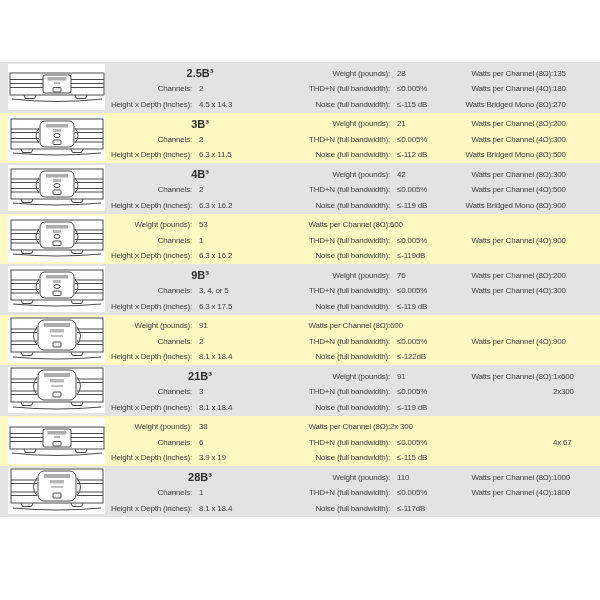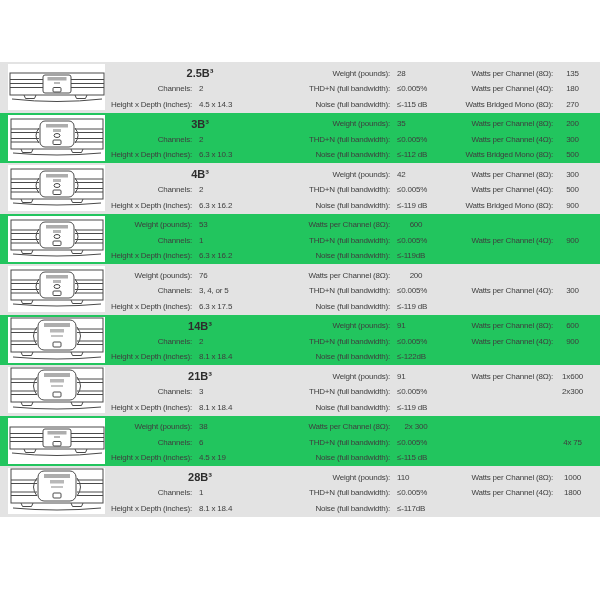--- a/index.html
+++ b/index.html
@@ -3,38 +3,38 @@
 <meta charset="utf-8">
 <style>
   * { margin:0; padding:0; box-sizing:border-box; }
   html,body { width:600px; height:600px; background:#ffffff; overflow:hidden; }
   body { font-family:"Liberation Sans", sans-serif; position:relative; }
 
   .spec-table { position:absolute; top:62px; left:0; width:600px; }
 
   .row { position:relative; height:50.5px; }
   .row.shaded { background:#e3e3e3; }
-  .row.plain  { background:#22c55e; }
+  .row.plain  { background:#fef9c3; }
 
   .amp-cell {
     position:absolute; left:8px; top:50%; transform:translateY(-50%);
     width:97px; height:46px; background:#ffffff;
     display:flex; align-items:center; justify-content:center;
   }
 
   .lines { padding:3.5px 0 0 110px; }
   .line {
     display:grid;
     grid-template-columns:82px 98px 100px 60px 103px 47px;
     height:15.5px; align-items:center;
     font-size:8px; letter-spacing:-0.2px; color:#3e3e3e;
   }
   .lbl { text-align:right; white-space:nowrap; }
   .val { text-align:left; padding-left:7px; white-space:nowrap; }
-  .c3v { text-align:center; padding-right:8px; padding-left:0; }
+  .c3v { text-align:left; padding-right:8px; padding-left:0; }
   .model {
     grid-column:1 / 3; text-align:center;
     font-weight:bold; font-size:11px; letter-spacing:0; color:#2d2d2d;
   }
 </style>
 </head>
 <body>
 
 <div class="spec-table" id="spec-table">
   <div class="row shaded">
@@ -104,35 +104,35 @@
     <rect x="44" y="23" width="8" height="4.5" rx="1" stroke="#4a4a4a" stroke-width="1" fill="none"></rect>
     <path d="M12 32 l1.5 3.5 h9 l1.5 -3.5" stroke="#4a4a4a" stroke-width="1" fill="none"></path>
     <path d="M62 32 l1.5 3.5 h9 l1.5 -3.5" stroke="#4a4a4a" stroke-width="1" fill="none"></path>
     <path d="M4 36 Q48 40 92 36" stroke="#4a4a4a" stroke-width="1" fill="none"></path>
   </svg>
       </div>
     <div class="lines">
       <div class="line">
         <span class="model">3B³</span>
         <span class="lbl">Weight (pounds):</span>
-        <span class="val">35</span>
+        <span class="val">21</span>
         <span class="lbl">Watts per Channel (8Ω):</span>
         <span class="val c3v">200</span>
       </div>
       <div class="line">
         <span class="lbl">Channels:</span>
         <span class="val">2</span>
         <span class="lbl">THD+N (full bandwidth):</span>
         <span class="val">≤0.005%</span>
         <span class="lbl">Watts per Channel (4Ω):</span>
         <span class="val c3v">300</span>
       </div>
       <div class="line">
         <span class="lbl">Height x Depth (inches):</span>
-        <span class="val">6.3 x 10.3</span>
+        <span class="val">6.3 x 11.5</span>
         <span class="lbl">Noise (full bandwidth):</span>
         <span class="val">≤-112 dB</span>
         <span class="lbl">Watts Bridged Mono (8Ω):</span>
         <span class="val c3v">500</span>
       </div>
     </div>
   </div>
 
   <div class="row shaded">
     <div class="amp-cell">
@@ -254,20 +254,21 @@
     <rect x="44" y="12" width="8" height="3" fill="#9a9a9a" opacity="0.7"></rect>
     <ellipse cx="48" cy="18.5" rx="3" ry="2" stroke="#4a4a4a" stroke-width="1" fill="none"></ellipse>
     <rect x="44" y="23" width="8" height="4.5" rx="1" stroke="#4a4a4a" stroke-width="1" fill="none"></rect>
     <path d="M12 32 l1.5 3.5 h9 l1.5 -3.5" stroke="#4a4a4a" stroke-width="1" fill="none"></path>
     <path d="M62 32 l1.5 3.5 h9 l1.5 -3.5" stroke="#4a4a4a" stroke-width="1" fill="none"></path>
     <path d="M4 36 Q48 40 92 36" stroke="#4a4a4a" stroke-width="1" fill="none"></path>
   </svg>
       </div>
     <div class="lines">
       <div class="line">
+        <span class="model">9B³</span>
         <span class="lbl">Weight (pounds):</span>
         <span class="val">76</span>
         <span class="lbl">Watts per Channel (8Ω):</span>
         <span class="val c3v">200</span>
       </div>
       <div class="line">
         <span class="lbl">Channels:</span>
         <span class="val">3, 4, or 5</span>
         <span class="lbl">THD+N (full bandwidth):</span>
         <span class="val">≤0.005%</span>
@@ -304,21 +305,20 @@
     <rect x="41" y="12" width="14" height="3.5" fill="#9a9a9a" opacity="0.7"></rect>
     <rect x="42" y="18" width="12" height="2" fill="#aaaaaa" opacity="0.7"></rect>
     <rect x="44" y="25" width="8" height="5" rx="1" stroke="#4a4a4a" stroke-width="1" fill="none"></rect>
     <path d="M12 35 l1.5 3.5 h9 l1.5 -3.5" stroke="#4a4a4a" stroke-width="1" fill="none"></path>
     <path d="M62 35 l1.5 3.5 h9 l1.5 -3.5" stroke="#4a4a4a" stroke-width="1" fill="none"></path>
     <path d="M4 40 Q48 44 92 40" stroke="#4a4a4a" stroke-width="1" fill="none"></path>
   </svg>
       </div>
     <div class="lines">
       <div class="line">
-        <span class="model">14B³</span>
         <span class="lbl">Weight (pounds):</span>
         <span class="val">91</span>
         <span class="lbl">Watts per Channel (8Ω):</span>
         <span class="val c3v">600</span>
       </div>
       <div class="line">
         <span class="lbl">Channels:</span>
         <span class="val">2</span>
         <span class="lbl">THD+N (full bandwidth):</span>
         <span class="val">≤0.005%</span>
@@ -412,25 +412,25 @@
         <span class="val">38</span>
         <span class="lbl">Watts per Channel (8Ω):</span>
         <span class="val c3v">2x 300</span>
       </div>
       <div class="line">
         <span class="lbl">Channels:</span>
         <span class="val">6</span>
         <span class="lbl">THD+N (full bandwidth):</span>
         <span class="val">≤0.005%</span>
         <span class="lbl"></span>
-        <span class="val c3v">4x 75</span>
-      </div>
-      <div class="line">
-        <span class="lbl">Height x Depth (inches):</span>
-        <span class="val">4.5 x 19</span>
+        <span class="val c3v">4x 67</span>
+      </div>
+      <div class="line">
+        <span class="lbl">Height x Depth (inches):</span>
+        <span class="val">3.9 x 19</span>
         <span class="lbl">Noise (full bandwidth):</span>
         <span class="val">≤-115 dB</span>
         <span class="lbl"></span>
         <span class="val c3v"></span>
       </div>
     </div>
   </div>
 
   <div class="row shaded">
     <div class="amp-cell">

